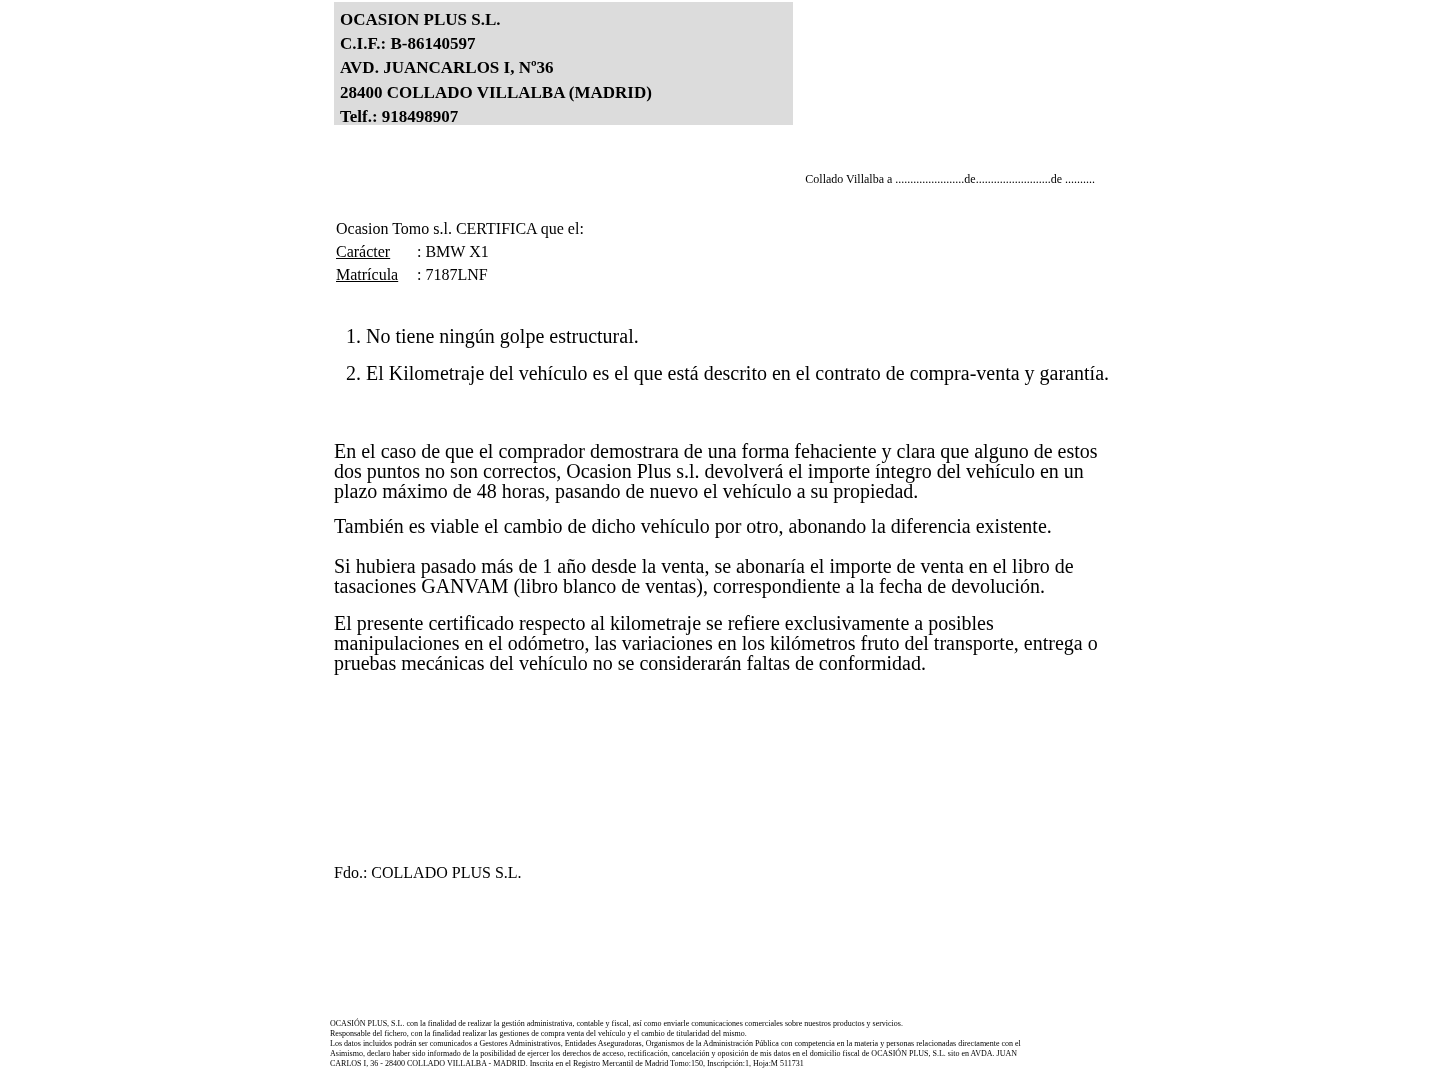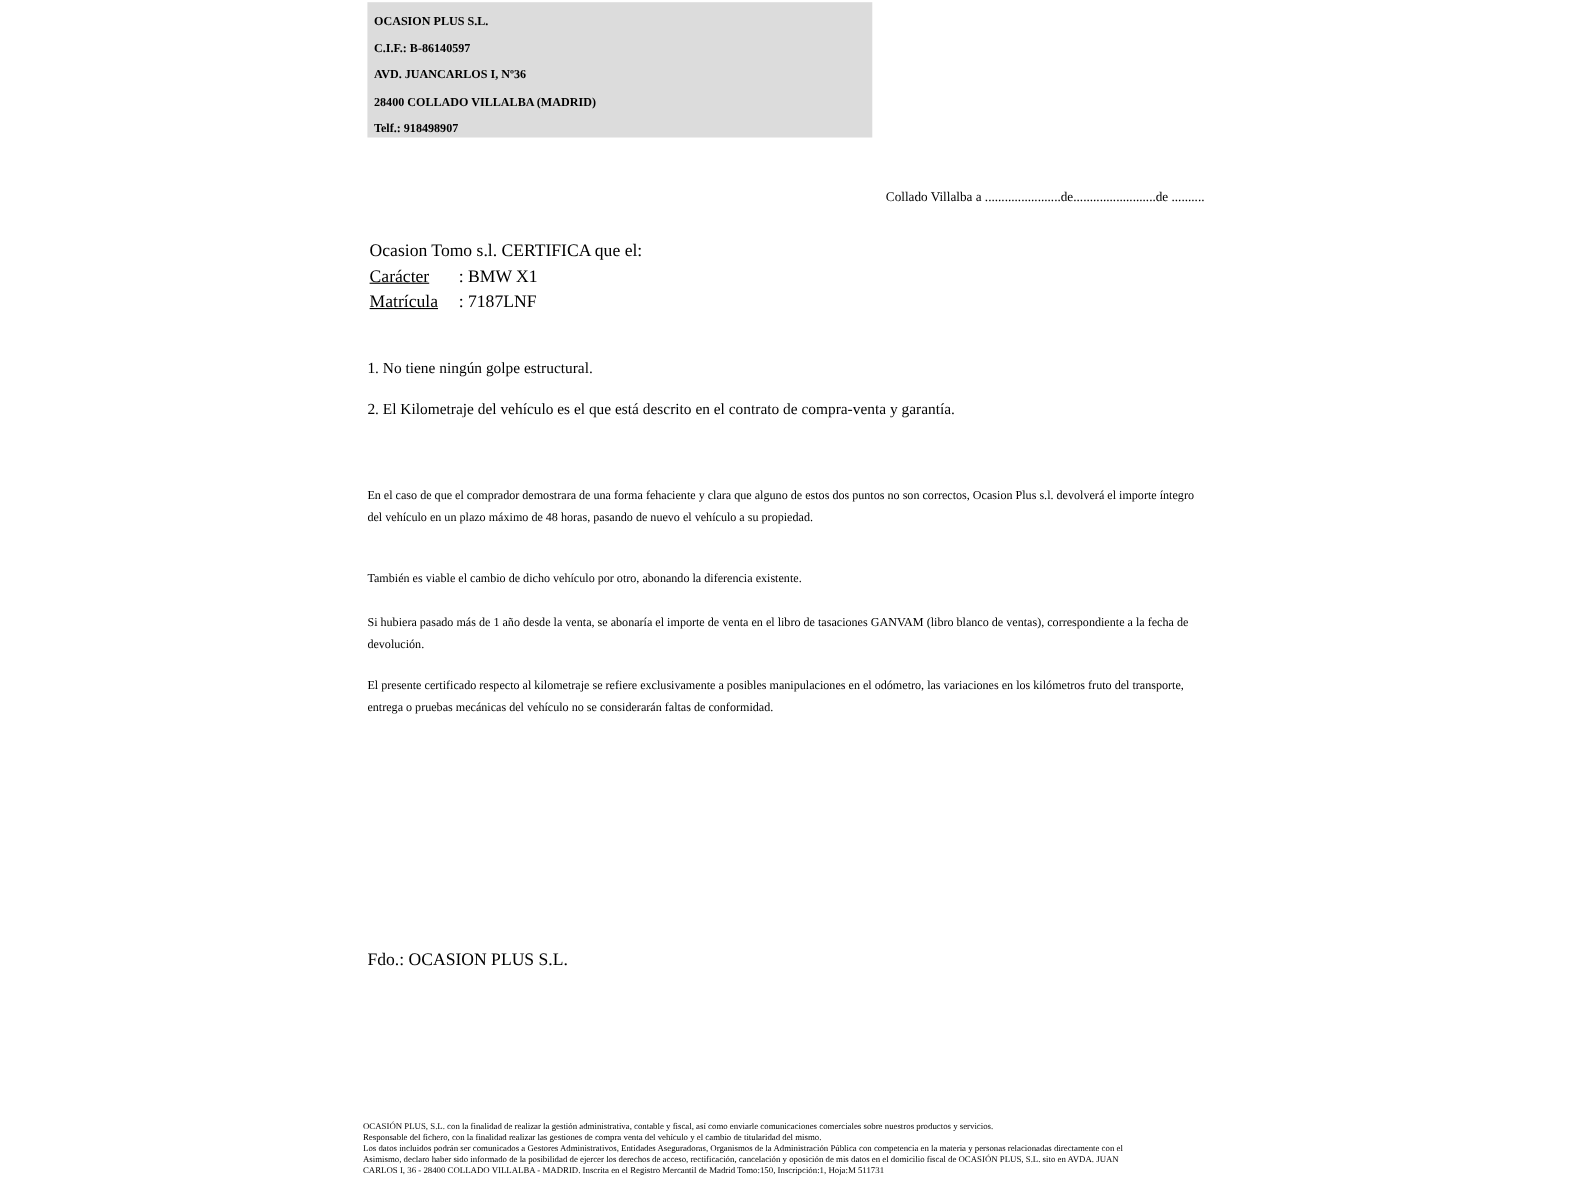--- a/index.html
+++ b/index.html
@@ -16,21 +16,21 @@
 
   .header-box {
     position: absolute;
     left: 334px; top: 2px;
     width: 459px; height: 123px;
     background: #dcdcdc;
     padding: 6px 0 0 6px;
   }
   .header-box .hline {
     font-weight: bold;
-    font-size: 11px;
+    font-size: 17px;
     line-height: 24.2px;
     white-space: nowrap;
   }
 
   .date-line {
     position: absolute;
     left: 334px; top: 172px;
     width: 761px;
     font-size: 12px;
     text-align: right;
@@ -44,33 +44,33 @@
     line-height: 23px;
   }
   .cert-row .label {
     display: inline-block;
     width: 81px;
     text-decoration: underline;
   }
 
   .point {
     position: absolute;
-    left: 334px;
+    left: 346px;
     width: 765px;
-    font-size: 14px;
+    font-size: 20px;
     line-height: 20px;
   }
   .point1 { top: 326px; }
   .point2 { top: 363px; }
 
   .para {
     position: absolute;
     left: 334px;
     width: 765px;
-    font-size: 11px;
+    font-size: 20px;
     line-height: 20px;
   }
   .para1 { top: 441px; }
   .para2 { top: 516px; }
   .para3 { top: 556px; }
   .para4 { top: 613px; }
 
   .signature {
     position: absolute;
     left: 334px; top: 864px;
@@ -109,21 +109,21 @@
   </div>
 
   <div class="point point1">1. No tiene ningún golpe estructural.</div>
   <div class="point point2">2. El Kilometraje del vehículo es el que está descrito en el contrato de compra-venta y garantía.</div>
 
   <div class="para para1">En el caso de que el comprador demostrara de una forma fehaciente y clara que alguno de estos dos puntos no son correctos, Ocasion Plus s.l. devolverá el importe íntegro del vehículo en un plazo máximo de 48 horas, pasando de nuevo el vehículo a su propiedad.</div>
   <div class="para para2">También es viable el cambio de dicho vehículo por otro, abonando la diferencia existente.</div>
   <div class="para para3">Si hubiera pasado más de 1 año desde la venta, se abonaría el importe de venta en el libro de tasaciones GANVAM (libro blanco de ventas), correspondiente a la fecha de devolución.</div>
   <div class="para para4">El presente certificado respecto al kilometraje se refiere exclusivamente a posibles manipulaciones en el odómetro, las variaciones en los kilómetros fruto del transporte, entrega o pruebas mecánicas del vehículo no se considerarán faltas de conformidad.</div>
 
-  <div class="signature">Fdo.: OCASION PLUS S.L.</div>
+  <div class="signature">Fdo.: COLLADO PLUS S.L.</div>
 
   <div class="footer">
     <div class="fline">OCASIÓN PLUS, S.L. con la finalidad de realizar la gestión administrativa, contable y fiscal, así como enviarle comunicaciones comerciales sobre nuestros productos y servicios.</div>
     <div class="fline">Responsable del fichero, con la finalidad realizar las gestiones de compra venta del vehículo y el cambio de titularidad del mismo.</div>
     <div class="fline">Los datos incluidos podrán ser comunicados a Gestores Administrativos, Entidades Aseguradoras, Organismos de la Administración Pública con competencia en la materia y personas relacionadas directamente con el</div>
     <div class="fline">Asimismo, declaro haber sido informado de la posibilidad de ejercer los derechos de acceso, rectificación, cancelación y oposición de mis datos en el domicilio fiscal de OCASIÓN PLUS, S.L. sito en AVDA. JUAN</div>
     <div class="fline">CARLOS I, 36 - 28400 COLLADO VILLALBA - MADRID. Inscrita en el Registro Mercantil de Madrid Tomo:150, Inscripción:1, Hoja:M 511731</div>
   </div>
 
 </div>

